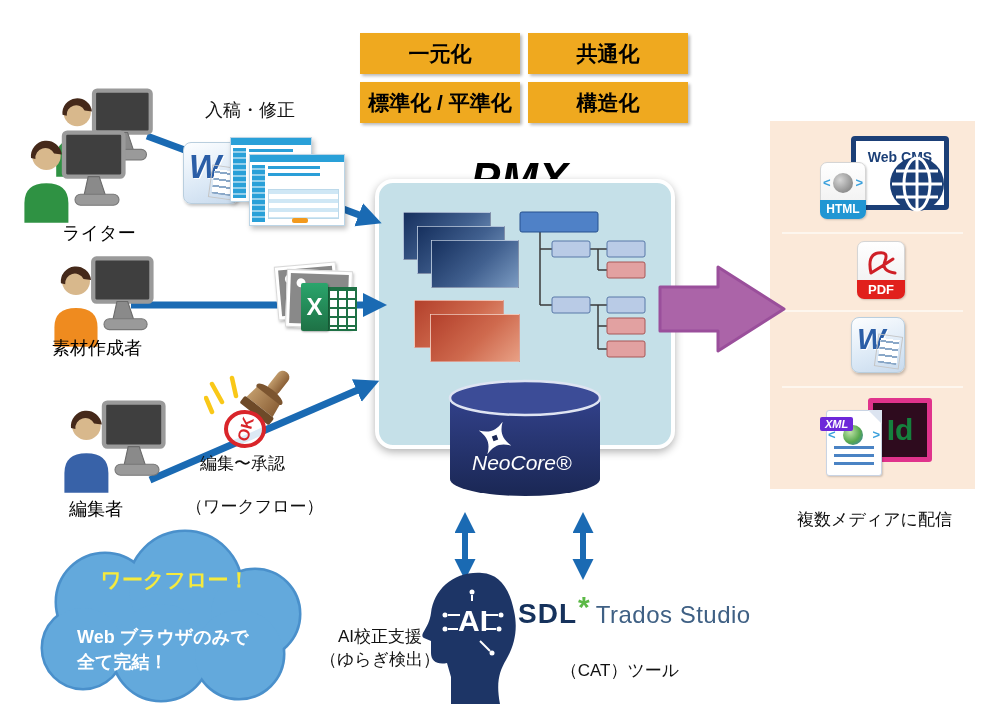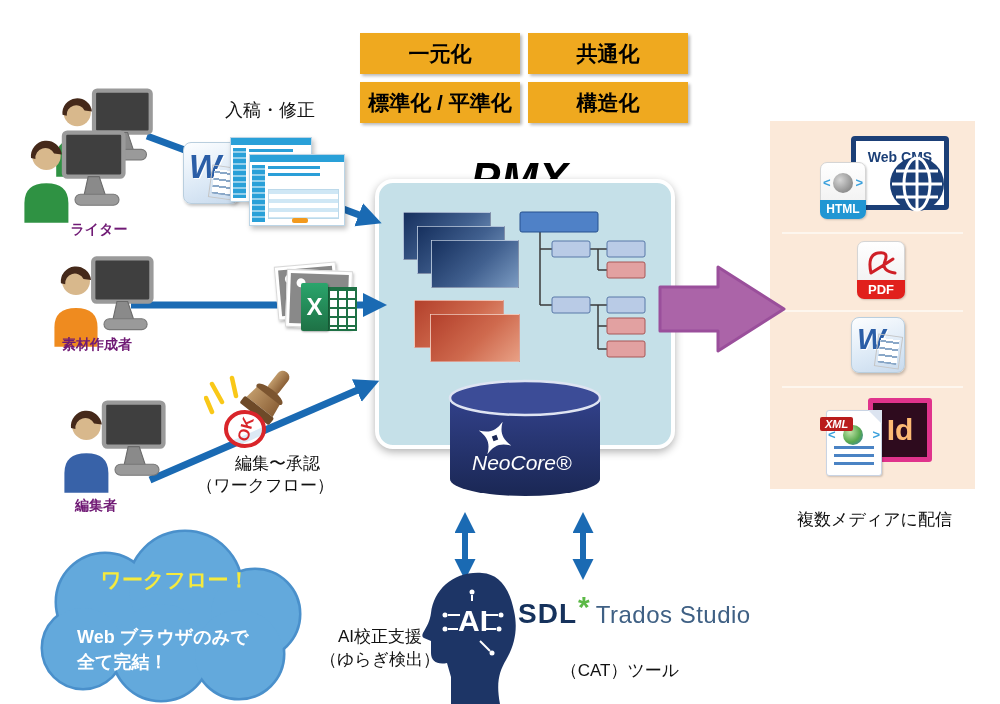--- a/index.html
+++ b/index.html
@@ -12,22 +12,22 @@
       box-shadow:2px 2px 3px rgba(0,0,0,.28);}
   
   .pmx-title{position:absolute;left:420px;top:154px;width:200px;text-align:center;
       font-size:44px;font-weight:900;font-style:italic;letter-spacing:1px;color:#000;}
   .pmx-box{position:absolute;left:375px;top:179px;width:292px;height:262px;background:#c5e0e8;
       border:4px solid #fff;border-radius:18px;box-shadow:0 3px 8px rgba(0,0,0,.30);}
   .stack{position:absolute;border:1px solid rgba(255,255,255,.45);}
   .stack.blue{width:86px;height:46px;background:linear-gradient(135deg,#16305e 0%,#41608f 55%,#7b9bc2 100%);}
   .stack.red{width:88px;height:46px;background:linear-gradient(135deg,#b3402b 0%,#cf6a4e 55%,#e8a085 100%);}
   
-  .flabel{position:absolute;font-size:17px;color:#111;text-align:right;line-height:1.25;}
-  .alabel{position:absolute;font-size:14px;color:#701a75;text-align:center;font-weight:bold;}
+  .flabel{position:absolute;font-size:17px;color:#111;text-align:left;line-height:1.25;}
+  .alabel{position:absolute;font-size:18px;color:#000000;text-align:center;}
   
   .panel{position:absolute;left:770px;top:121px;width:205px;height:368px;background:#fbe9d9;}
   .panel-sep{position:absolute;left:12px;width:181px;height:2px;background:#fdf6ee;}
   .browser{position:absolute;left:851px;top:136px;width:88px;height:64px;background:#fff;
       border:5px solid #1b3f77;border-radius:4px;}
   .browser-label{display:block;margin-top:8px;text-align:center;font-size:14px;font-weight:bold;color:#1b3f77;}
   .file-icon{position:absolute;background:linear-gradient(180deg,#ffffff,#ededed);border:1px solid #d5d5d5;border-radius:7px;box-shadow:1px 1px 2px rgba(0,0,0,.18);}
   .band{position:absolute;left:-1px;right:-1px;bottom:-1px;height:19px;border-radius:0 0 7px 7px;
       color:#fff;font-weight:bold;text-align:center;line-height:19px;}
   .band.html{background:#2196d3;font-size:12px;}
@@ -38,27 +38,27 @@
   .mini-globe.earth{background:radial-gradient(circle at 35% 35%,#bfe3a8,#58a84e 55%,#2f7ac0);}
   .word-icon{position:absolute;background:linear-gradient(160deg,#fdfeff,#dce9f6 60%,#c8daed);
       border:1px solid #b9cede;border-radius:8px;box-shadow:1px 2px 3px rgba(0,0,0,.22);}
   .word-w{position:absolute;left:5px;top:4px;font-weight:800;font-style:italic;color:#2b5ea7;
       font-size:34px;text-shadow:1px 1px 0 #fff;}
   .word-doc{position:absolute;right:3px;bottom:4px;width:19px;height:25px;background:#fff;
       border:1px solid #c5c5c5;transform:rotate(8deg);
       background-image:repeating-linear-gradient(180deg,transparent 0 5px,#8aa8c8 5px 7px);
       background-clip:content-box;padding:3px 2px;}
   .id-icon{position:absolute;left:868px;top:398px;width:54px;height:54px;background:#2e0b1e;
-      border:5px solid #e0338c;border-radius:3px;color:#fdba74;font-weight:bold;font-size:30px;
+      border:5px solid #e0338c;border-radius:3px;color:#15803d;font-weight:bold;font-size:30px;
       display:flex;align-items:center;justify-content:center;}
   .xml-file{position:absolute;left:826px;top:410px;width:54px;height:64px;background:#fff;
       border:1px solid #c9d4e4;border-radius:3px;box-shadow:1px 1px 2px rgba(0,0,0,.18);}
   .fold{position:absolute;top:-1px;right:-1px;width:0;height:0;border-style:solid;
       border-width:0 14px 14px 0;border-color:transparent #dce4f0 transparent transparent;}
-  .xml-tag{position:absolute;top:6px;left:-7px;background:#b91c1c;color:#fff;font-weight:bold;
+  .xml-tag{position:absolute;top:6px;left:-7px;background:#6d28d9;color:#fff;font-weight:bold;
       font-style:italic;font-size:11px;padding:1px 5px;border-radius:2px;}
   .xml-lines{position:absolute;bottom:5px;left:7px;right:7px;height:24px;
       background:repeating-linear-gradient(180deg,#4a83c4 0 3px,transparent 3px 8px);}
   .caption{position:absolute;left:772px;top:508px;width:205px;text-align:center;font-size:17px;color:#111;}
   
   .shot{position:absolute;background:#fff;border:1px solid #bcd5e6;box-shadow:2px 3px 5px rgba(0,0,0,.25);}
   .shot-top{position:absolute;left:0;top:0;right:0;height:7px;background:#29a0d8;}
   .shot-side{position:absolute;left:0;top:7px;bottom:0;width:13px;background:#29a0d8;
       background-image:repeating-linear-gradient(180deg,rgba(255,255,255,.5) 0 2px,transparent 2px 6px);background-clip:content-box;padding:3px 2px;}
   .shot-links{position:absolute;left:18px;top:11px;width:55%;height:12px;
@@ -183,21 +183,21 @@
     </svg>
   <div class="alabel" style="left:37px;top:336px;width:120px">素材作成者</div>
 
   <svg class="abs" style="left:60px;top:396px;--shirt:#3862a8" width="110" height="99">
       <use href="#person-mon"></use>
     </svg>
   <div class="alabel" style="left:36px;top:497px;width:120px">編集者</div>
 
   <div class="flabel" style="left:205px;top:99px;width:110px;font-size:18px">入稿・修正</div>
   <div class="flabel" style="left:200px;top:453px;width:120px">編集〜承認</div>
-  <div class="flabel" style="left:186px;top:475px;width:148px">（ワークフロー）</div>
+  <div class="flabel" style="left:186px;top:496px;width:148px">（ワークフロー）</div>
 
   <div class="word-icon" style="left:183px;top:142px;width:54px;height:60px">
     <span class="word-w">W</span>
     <div class="word-doc"></div>
   </div>
   <div class="shot" style="left:230px;top:137px;width:80px;height:63px">
     <div class="shot-top"></div>
     <div class="shot-side"></div>
     <div class="shot-links"></div>
     <div class="shot-table"></div>

